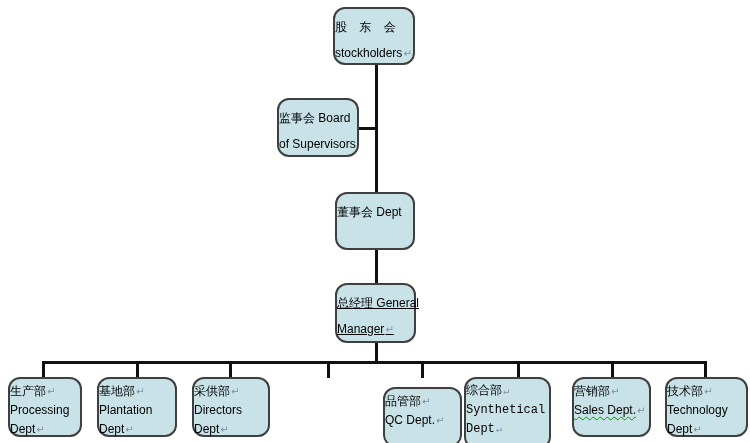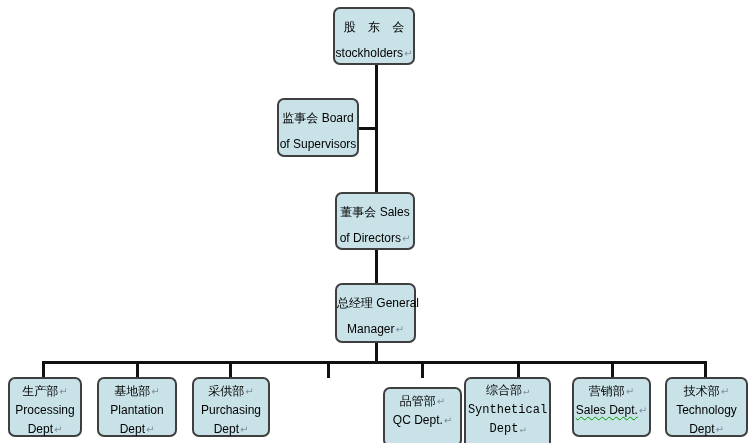--- a/index.html
+++ b/index.html
@@ -12,22 +12,22 @@
   }
   html,body{margin:0;padding:0;background:#ffffff;}
   .canvas{
     position:relative;width:750px;height:443px;background:#ffffff;overflow:hidden;
     font-family:"Liberation Sans","DejaVu Sans",sans-serif;color:var(--text);
   }
   .node{
     position:absolute;box-sizing:border-box;
     background:var(--node-fill);
     border:2px solid var(--node-border);
-    border-radius:7px;
-    text-align:center;font-size:12px;
+    border-radius:12px;
+    text-align:left;font-size:12px;
   }
   .node.upper{padding-top:5px;}
   .node.upper .ln{line-height:26px;white-space:nowrap;}
   .node.dept{padding-top:3px;}
   .node.dept .ln{line-height:19px;white-space:nowrap;}
   .wide{word-spacing:9px;}
   .ret{color:var(--return-mark);font-size:10px;margin-left:1px;}
   .squiggle{
     text-decoration-line:underline;
     text-decoration-style:wavy;
@@ -60,44 +60,43 @@
     <div class="ln wide"><span>股 东 会</span></div>
     <div class="ln"><span>stockholders</span><span class="ret">↵</span></div>
   </div>
 
   <div class="node upper" style="left:277px;top:98px;width:82px;height:59px;">
     <div class="ln"><span>监事会 Board</span></div>
     <div class="ln"><span>of Supervisors</span></div>
   </div>
 
   <div class="node upper" style="left:335px;top:192px;width:80px;height:58px;">
-    <div class="ln"><span>董事会 Sales</span></div>
-    <div class="ln"><span>of Directors</span><span class="ret">↵</span></div>
+    <div class="ln"><span>董事会 Dept</span></div>
   </div>
 
-  <div class="node upper" style="left:335px;top:283px;width:81px;height:60px;">
+  <div class="node upper" style="left:335px;top:283px;width:81px;height:60px;text-decoration:underline;">
     <div class="ln"><span>总经理 General</span></div>
     <div class="ln"><span>Manager</span><span class="ret">↵</span></div>
   </div>
 
   <div class="node dept" style="left:8px;top:377px;width:74px;height:60px;">
     <div class="ln"><span>生产部</span><span class="ret">↵</span></div>
     <div class="ln"><span>Processing</span></div>
     <div class="ln"><span>Dept</span><span class="ret">↵</span></div>
   </div>
 
   <div class="node dept" style="left:97px;top:377px;width:80px;height:60px;">
     <div class="ln"><span>基地部</span><span class="ret">↵</span></div>
     <div class="ln"><span>Plantation</span></div>
     <div class="ln"><span>Dept</span><span class="ret">↵</span></div>
   </div>
 
   <div class="node dept" style="left:192px;top:377px;width:78px;height:60px;">
     <div class="ln"><span>采供部</span><span class="ret">↵</span></div>
-    <div class="ln"><span>Purchasing</span></div>
+    <div class="ln"><span>Directors</span></div>
     <div class="ln"><span>Dept</span><span class="ret">↵</span></div>
   </div>
 
 
   <div class="node dept" style="left:383px;top:387px;width:79px;height:60px;">
     <div class="ln"><span>品管部</span><span class="ret">↵</span></div>
     <div class="ln"><span>QC Dept.</span><span class="ret">↵</span></div>
   </div>
 
   <div class="node dept" style="left:464px;top:377px;width:87px;height:72px;font-family:Liberation Mono, monospace;">

